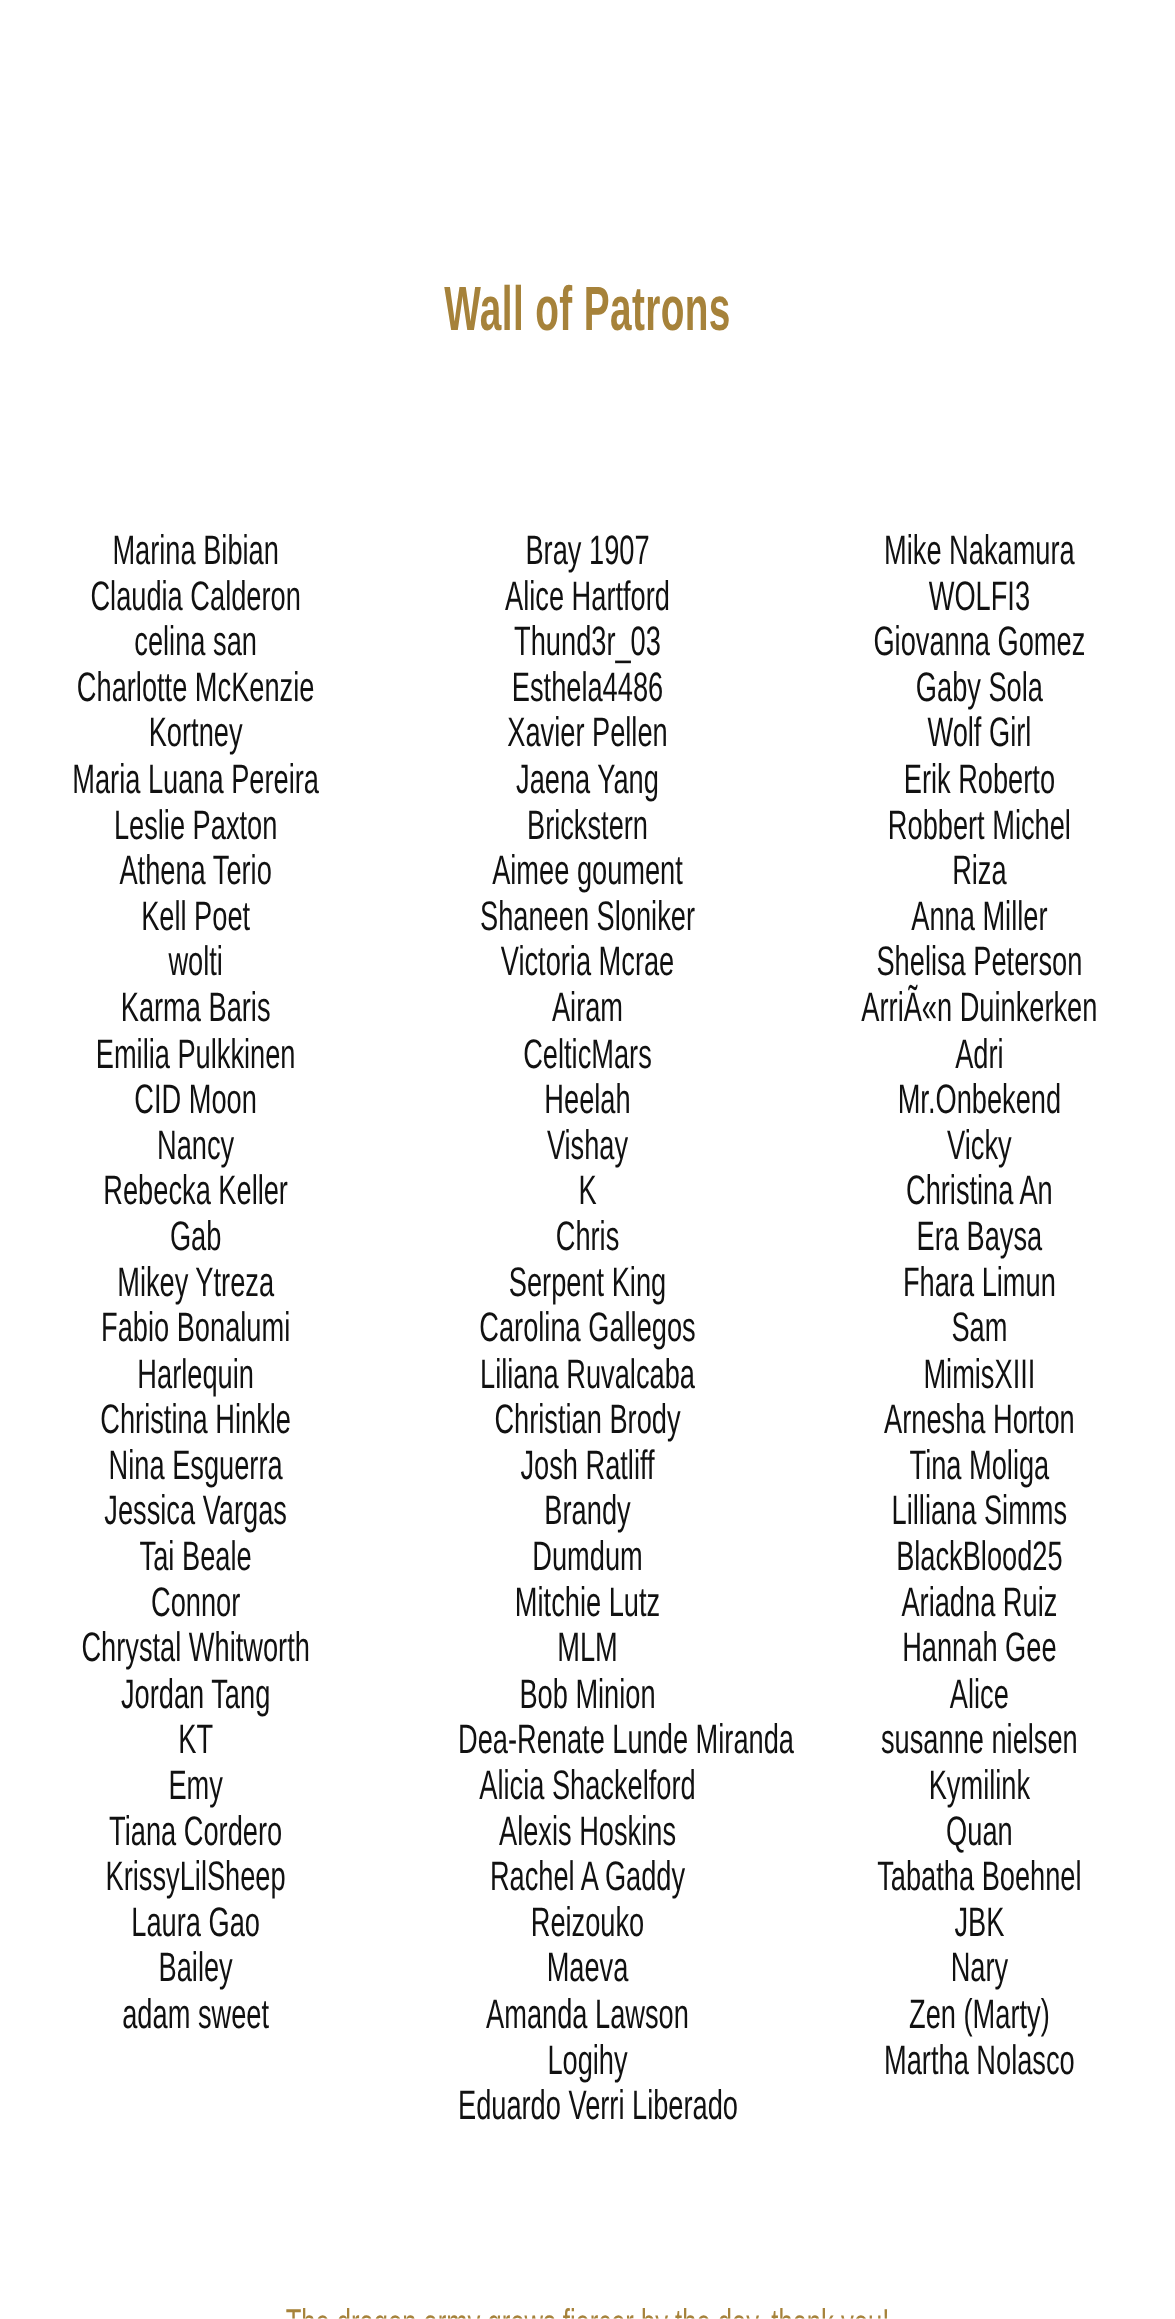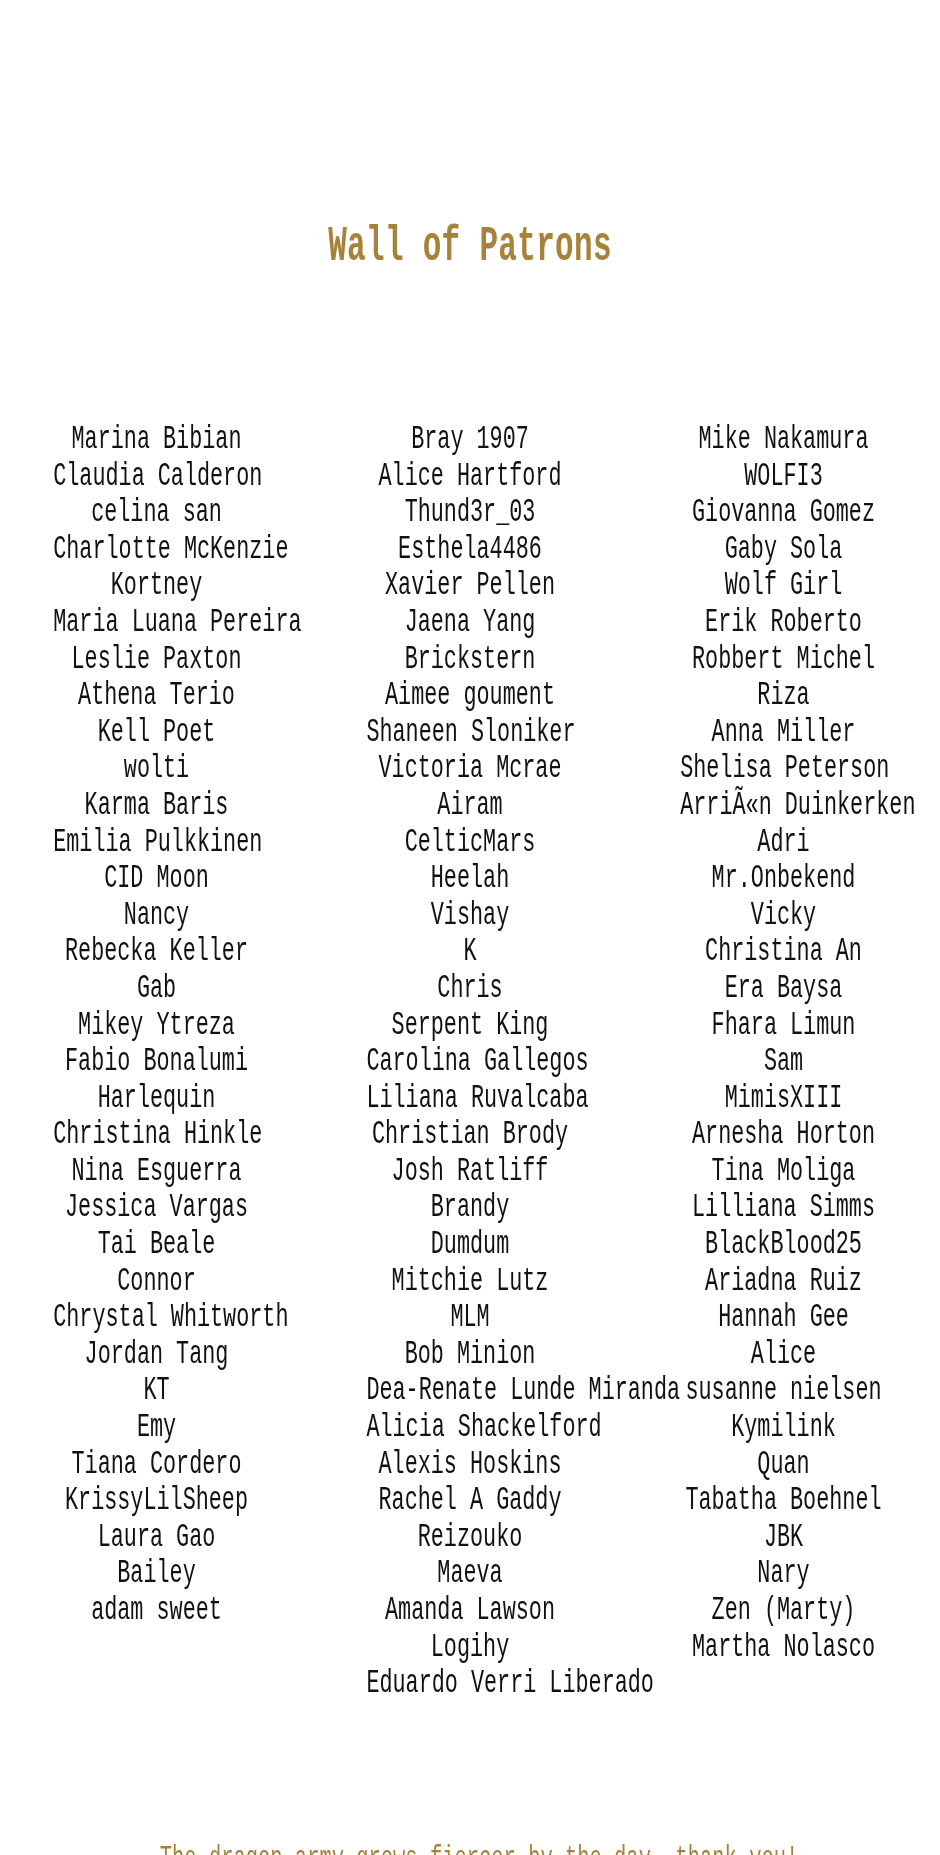--- a/index.html
+++ b/index.html
@@ -6,21 +6,21 @@
     margin: 0;
     padding: 0;
     background: #ffffff;
   }
   .page {
     position: relative;
     width: 940px;
     height: 1855px;
     overflow: hidden;
     background: #ffffff;
-    font-family: Liberation Mono, monospace;
+    font-family: Liberation Sans, sans-serif;
   }
   .title {
     position: absolute;
     top: 218px;
     left: 0;
     width: 940px;
     margin: 0;
     text-align: center;
     font-size: 50px;
     font-weight: 700;

